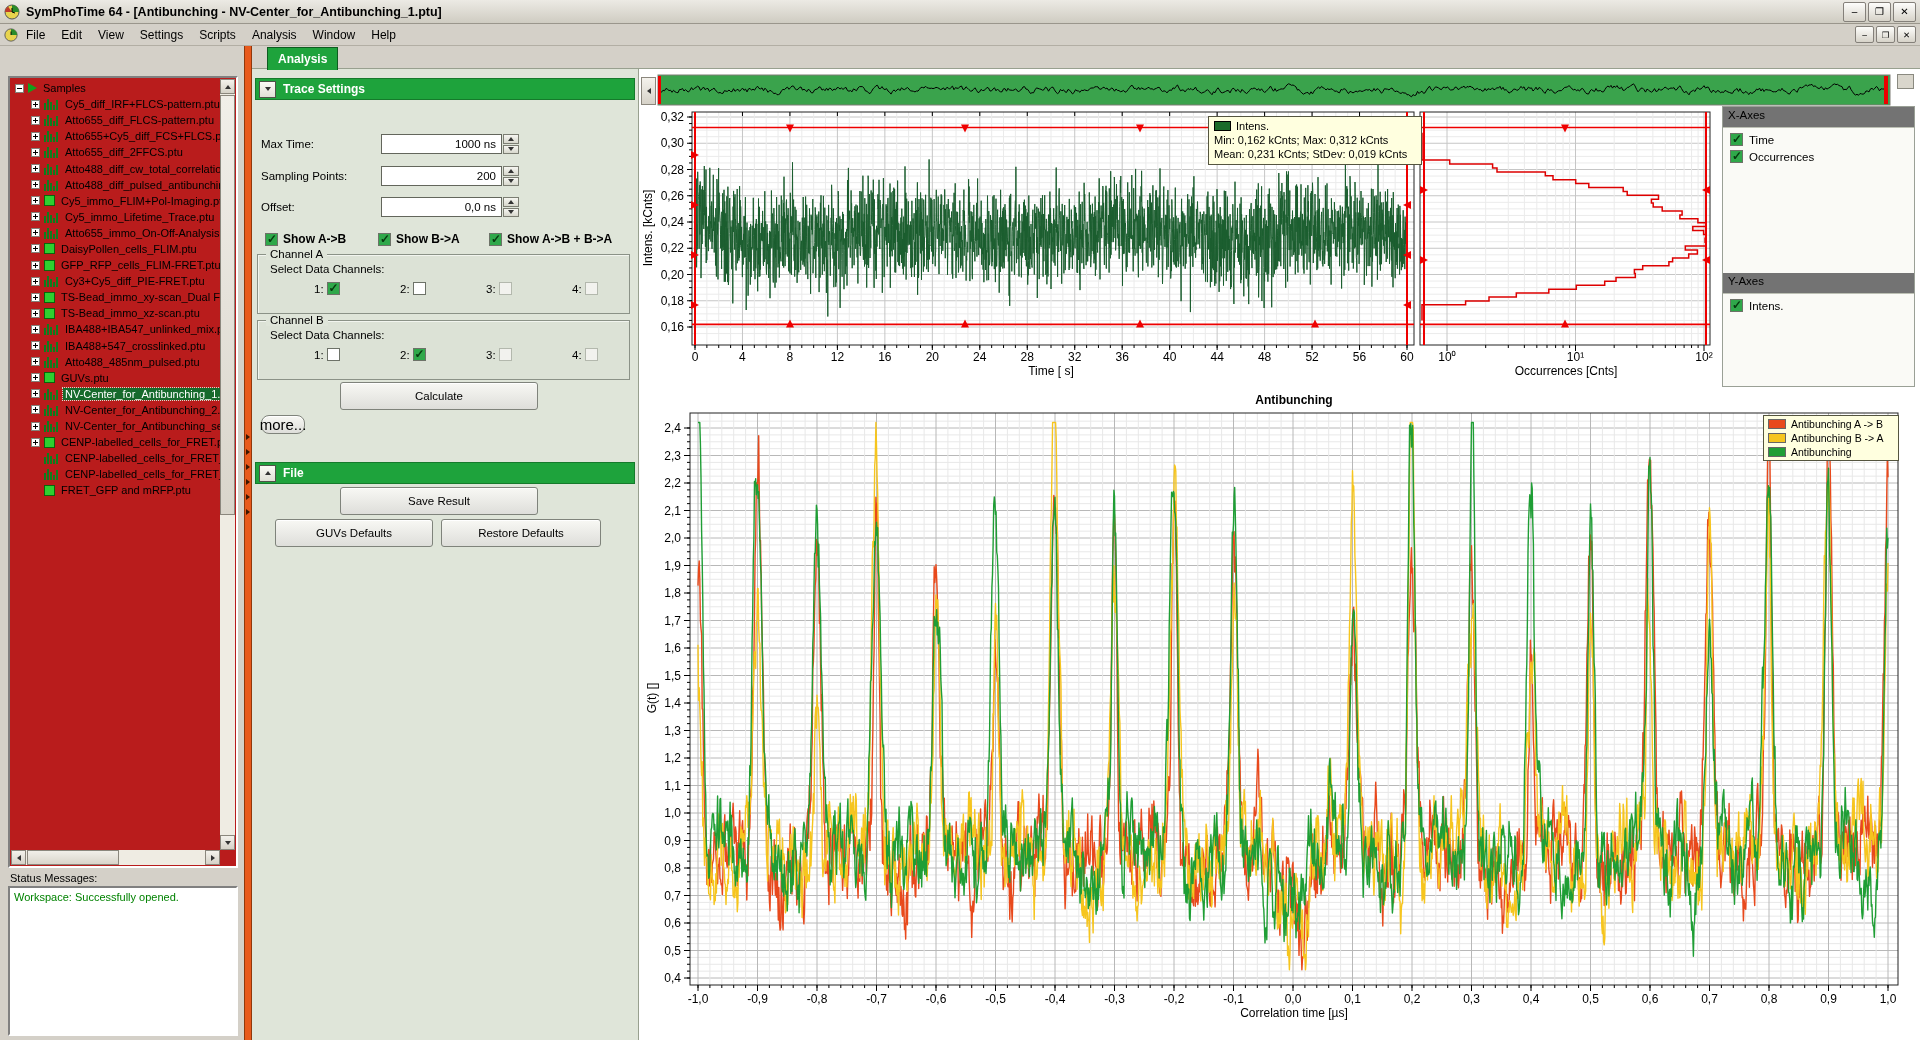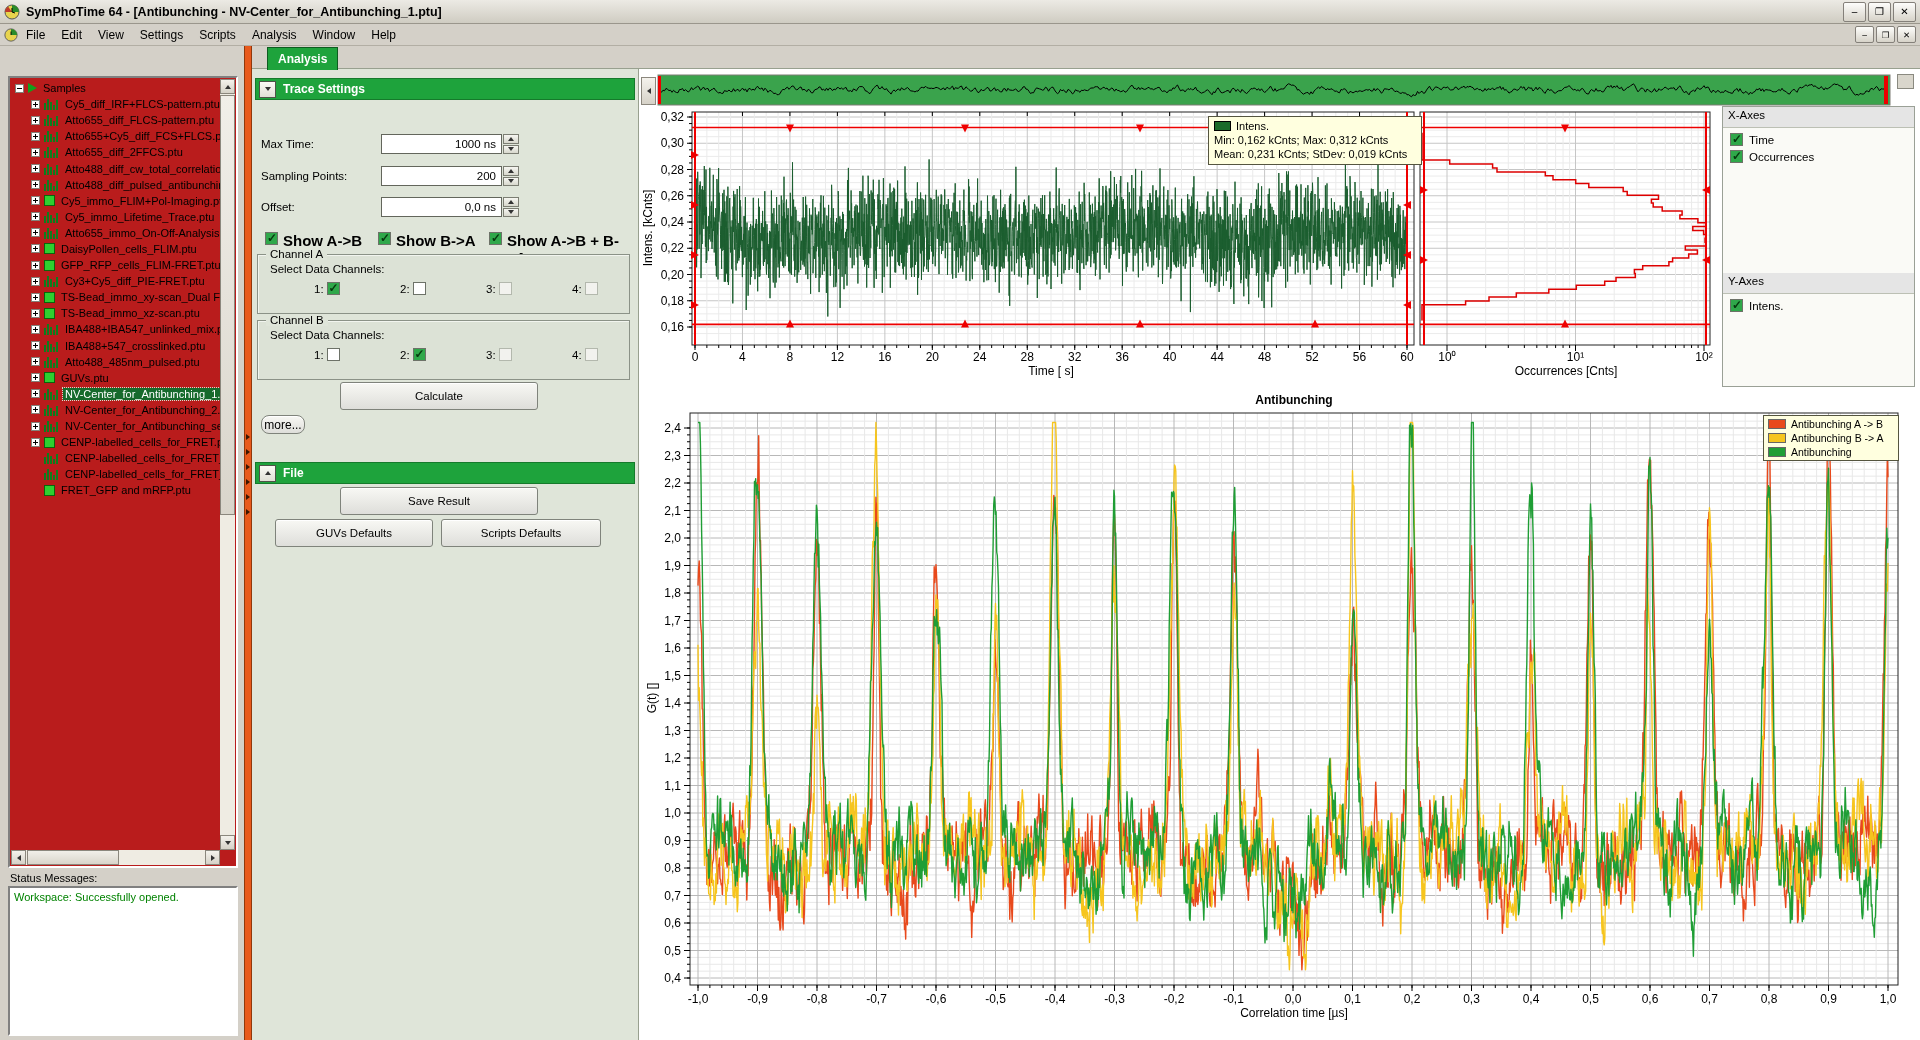--- a/index.html
+++ b/index.html
@@ -76,35 +76,35 @@
     border:1px solid #157a2b}
   .hdr-btn{width:15px;height:15px;background:linear-gradient(#fafaf5,#e0e0d6);border:1px solid #4e5348;
     display:flex;align-items:center;justify-content:center;flex:none}
   .frow{position:absolute;left:9px;width:270px;height:20px}
   .flabel{position:absolute;left:0;top:4px;font-size:11.5px}
   .finput{position:absolute;left:120px;top:0;width:114px;height:18px;background:#fff;border:1px solid #63665c;
     font-size:11.5px;line-height:18px;text-align:right;padding-right:5px}
   .spin{position:absolute;left:242px;top:0;width:16px;height:20px;display:flex;flex-direction:column;gap:1px}
   .spin-btn{flex:1;background:linear-gradient(#f6f6f1,#d8d8cd);border:1px solid #7c7e73;box-sizing:border-box;
     display:flex;align-items:center;justify-content:center}
-  .show-item{position:absolute;top:163px;display:flex;align-items:flex-start;gap:5px;font-size:15px;font-weight:bold}
+  .show-item{position:absolute;top:163px;display:flex;align-items:flex-end;gap:5px;font-size:12px;font-weight:bold}
   .cb{width:13px;height:13px;box-sizing:border-box;background:#fff;border:1px solid #6d7268;position:relative;flex:none}
   .cb.checked{background:#2fa84a}
   .cb.checked::after{content:"✓";position:absolute;left:1px;top:-2px;font-size:12px;font-weight:bold;color:#06380e}
   .cb.disabled{border-color:#b3b8ad;background:#f2f2ee}
   .groupbox{position:absolute;left:5px;width:371px;height:58px;border:1px solid #8b9287;background:#dce2d6;
     box-shadow:inset 1px 1px 0 #f2f5ef}
   .gb-title{position:absolute;top:-7px;left:8px;background:#dfe5d9;padding:0 4px;font-size:11.5px}
   .gb-label{position:absolute;left:12px;top:8px;font-size:11.5px}
   .chan-row{position:absolute;left:56px;top:27px;display:flex}
   .chan-item{width:86px;display:flex;align-items:center;gap:3px;font-size:11.5px}
   .btn{position:absolute;background:linear-gradient(#f8f8f4 0%,#ececе3 45%,#e0e0d5 100%);
     background:linear-gradient(#f8f8f4,#dededa);border:1px solid #7f837b;border-radius:3px;font-size:11.5px;
     display:flex;align-items:center;justify-content:center;box-shadow:inset 0 1px 0 #fff}
-  .btn.pill{border-radius:8px;font-size:12px}
+  .btn.pill{border-radius:8px;font-size:15px}
 
   
   .plot-bg{position:absolute;left:638px;top:68px;right:0;bottom:0;background:#fff;
     border-top:1px solid #98a08f;border-left:1px solid #98a08f;box-sizing:border-box;z-index:1}
   #plots{position:absolute;left:0;top:0;z-index:2;pointer-events:auto}
   .overview-btn{position:absolute;left:641px;top:77px;width:15px;height:28px;z-index:3;
     background:linear-gradient(#f4f2ec,#d6d2c8);border:1px solid #8b877d;box-sizing:border-box;
     display:flex;align-items:center;justify-content:center}
   .mini-btn{position:absolute;left:1897px;top:74px;width:17px;height:15px;z-index:3;background:#d9d6cc;
     border:1px solid #8a8a80;box-sizing:border-box}
@@ -114,21 +114,21 @@
   .tooltip{position:absolute;left:1208px;top:116px;width:214px;z-index:4;background:#ffffdf;
     border:1px solid #55553f;padding:2px 5px 3px;font-size:11px;line-height:14px;box-sizing:border-box}
   .tt-row1{display:flex;align-items:center;gap:5px}
   .tt-swatch{width:15px;height:8px;border:1px solid #000;flex:none}
   .legend{position:absolute;left:1763px;top:415px;width:136px;z-index:3;background:#ffffdf;border:1px solid #55553f;
     padding:2px 4px;font-size:10.5px;display:flex;flex-direction:column;gap:2px;box-sizing:border-box}
   .lg-row{display:flex;align-items:center;gap:5px}
   .lg-swatch{width:16px;height:8px;border:1px solid #666;flex:none}
   .axes-panel{position:absolute;left:1722px;top:106px;width:193px;height:281px;z-index:3;background:#fafaf6;
     border:1px solid #9aa096;font-size:11.5px;box-sizing:border-box}
-  .axes-header{height:18px;background:#e5e5e5;border-bottom:1px solid #bcc0b4;padding:2px 5px 0;box-sizing:content-box}
+  .axes-header{height:18px;background:#737373;border-bottom:1px solid #bcc0b4;padding:2px 5px 0;box-sizing:content-box}
   .axes-items{padding:5px 7px;display:flex;flex-direction:column;gap:4px;box-sizing:border-box}
   .axes-items.first{height:145px}
   .axes-item{display:flex;align-items:flex-end;gap:6px}
 </style>
 </head>
 <body>
 
 <div class="titlebar">
   <svg class="app-icon" viewBox="0 0 16 16">
     <circle cx="8" cy="8" r="7" fill="#e8d44d" stroke="#555" stroke-width="1"></circle>
@@ -624,21 +624,21 @@
   <div class="btn pill" style="top:346px;left:9px;width:42px;height:17px">more...</div>
 
   <div class="sec-header" style="top:393px">
     <span class="hdr-btn">
         <span class="tri up"></span>
       </span>
     <span>File</span>
   </div>
   <div class="btn" style="top:418px;left:88px;width:196px;height:26px">Save Result</div>
   <div class="btn" style="top:450px;left:23px;width:156px;height:26px">GUVs Defaults</div>
-  <div class="btn" style="top:450px;left:189px;width:158px;height:26px">Scripts Defaults</div>
+  <div class="btn" style="top:450px;left:189px;width:158px;height:26px">Restore Defaults</div>
 </div>
 
 <div class="plot-bg"></div>
 <svg id="plots" width="1920" height="1040">
     <defs>
       <clipPath id="cp1">
         <rect x="693" y="113" width="720" height="231"></rect>
       </clipPath>
       <clipPath id="cp2">
         <rect x="1421" y="113" width="288" height="231"></rect>

